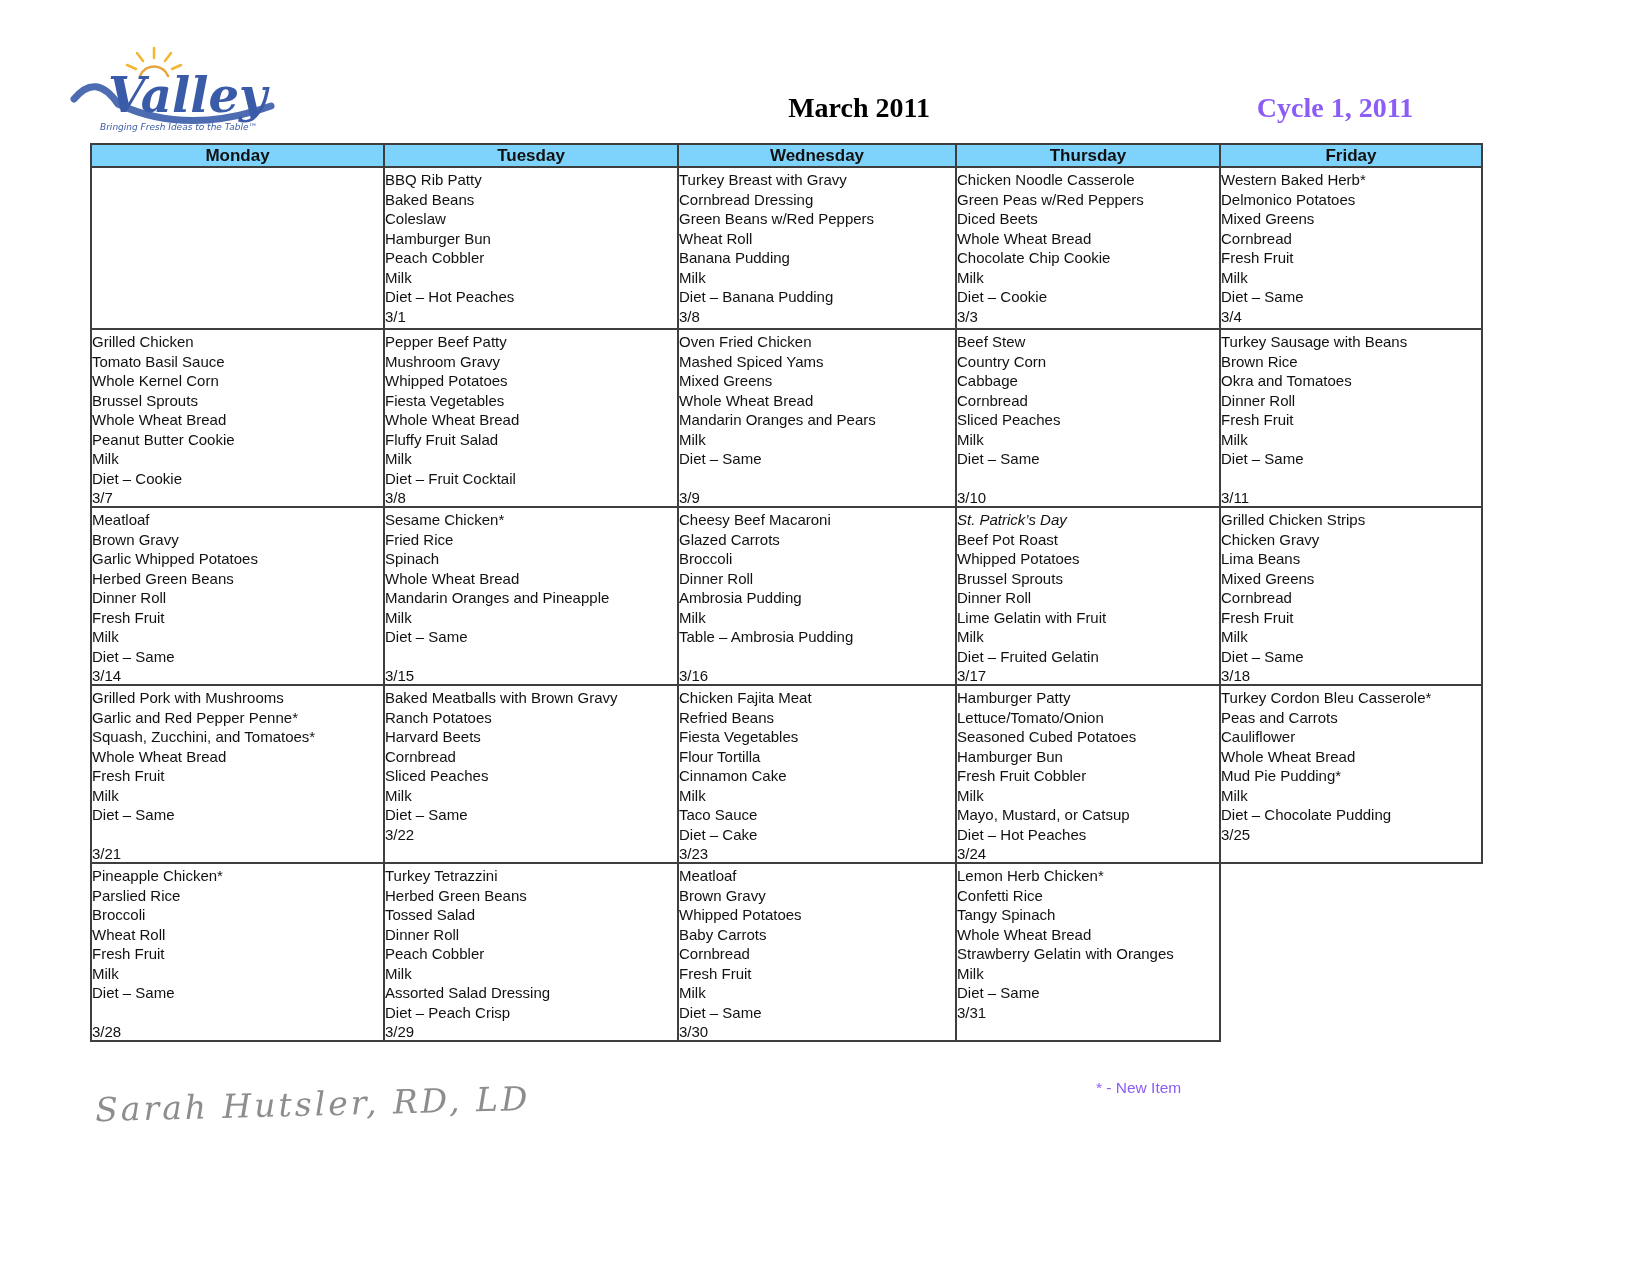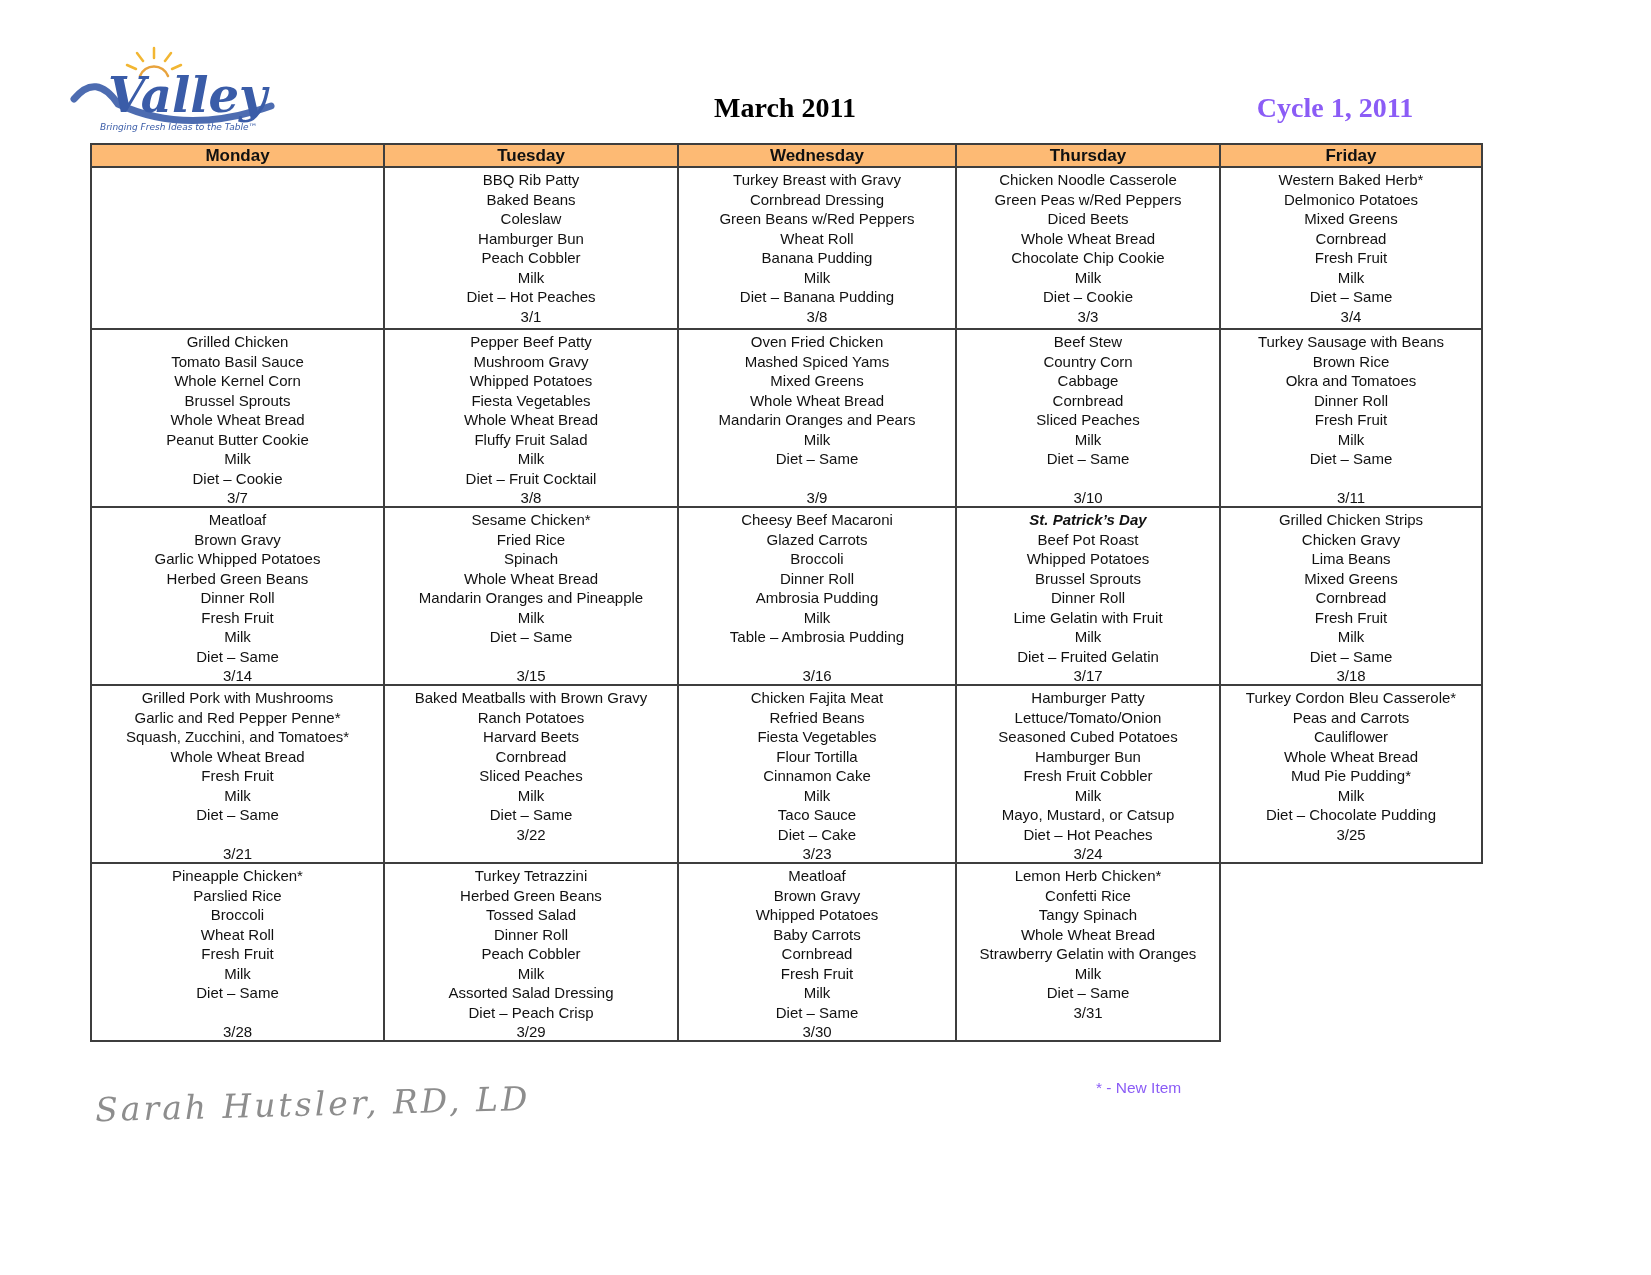--- a/index.html
+++ b/index.html
@@ -9,48 +9,48 @@
     font-family:"Liberation Sans", sans-serif; color:#111;
     overflow:hidden;
     margin-top:32px;
   }
 
   
   .logo { position:absolute; left:66px; top:12px; width:230px; height:95px; }
 
   
   .page-title {
-    position:absolute; left:640px; top:60px; width:290px; text-align:center;
+    position:absolute; left:640px; top:60px; width:290px; text-align:right;
     font-family:"Liberation Serif", serif; font-weight:bold; font-size:28px; color:#000;
   }
   .cycle-label {
     position:absolute; left:1190px; top:60px; width:290px; text-align:center;
     font-family:"Liberation Serif", serif; font-weight:bold; font-size:28px; color:#8b5cf6;
   }
 
   
   #menu-grid {
     position:absolute; left:90px; top:111px;
     display:grid;
     grid-template-columns:293px 294px 278px 264px 262px;
     grid-template-rows:23px 162px 178px 178px 178px 178px;
     border-top:2px solid #3e3e3e; border-left:2px solid #3e3e3e;
   }
   .day-header {
     border-right:2px solid #3e3e3e; border-bottom:2px solid #3e3e3e;
     text-align:center; font-weight:bold; font-size:17px; line-height:21px;
-    background:#fdba74;
+    background:#7dd3fc;
   }
   .menu-cell {
     border-right:2px solid #3e3e3e; border-bottom:2px solid #3e3e3e;
-    padding-top:2px; text-align:center; overflow:hidden; background:#fff;
+    padding-top:2px; text-align:left; overflow:hidden; background:#fff;
   }
   .menu-cell.borderless { border-right:none; border-bottom:none; }
   .menu-line { font-size:15px; line-height:19.5px; white-space:nowrap; }
-  .menu-line.holiday { font-weight:bold; font-style:italic; }
+  .menu-line.holiday { font-weight:normal; font-style:italic; }
 
   
   .footnote {
     position:absolute; left:1096px; top:1047px;
     font-size:15.5px; color:#8b5cf6;
   }
   .signature {
     position:absolute; left:95px; top:1052px; width:480px;
     font-family:"DejaVu Serif", serif; font-style:italic;
     font-size:33px; color:#8d8d8d; letter-spacing:3px;

